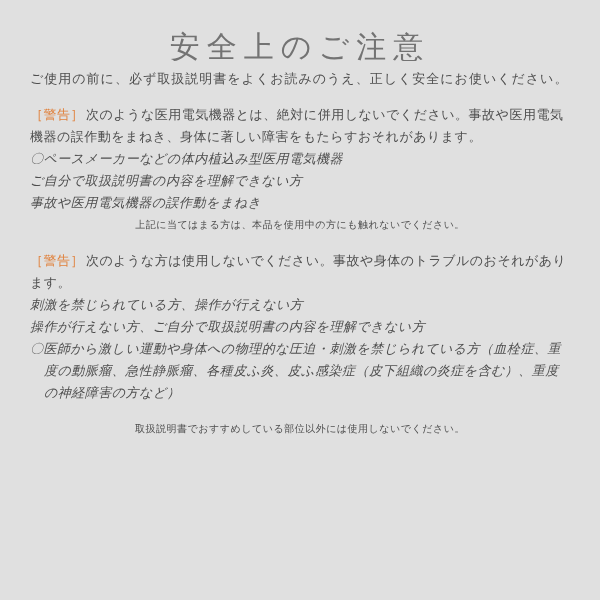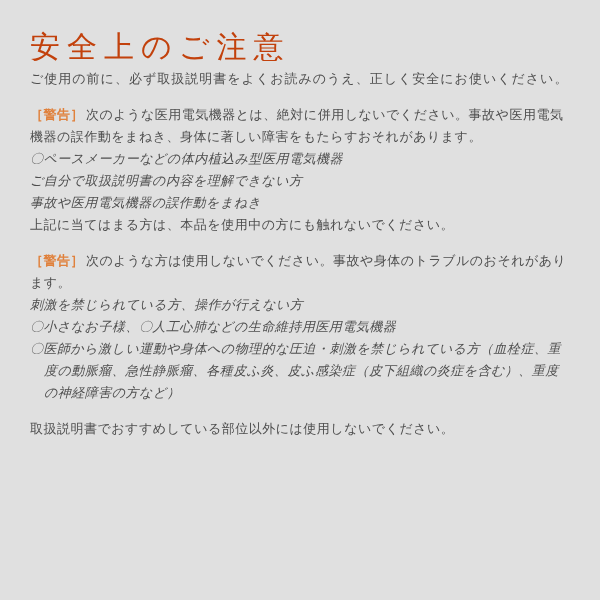--- a/index.html
+++ b/index.html
@@ -11,56 +11,57 @@
     font-family: "Liberation Sans", "DejaVu Sans", sans-serif;
     color: #4e4e4e;
     overflow: hidden;
   }
   .page {
     width: 600px;
     height: 600px;
     padding: 26px 30px 0 30px;
   }
   .title {
-    text-align: left;
+    text-align: center;
     font-size: 30px;
     font-weight: normal;
     letter-spacing: 7px;
-    color: #c2410c;
+    color: #737373;
     line-height: 42px;
   }
   .intro {
     font-size: 13px;
     letter-spacing: 1px;
     line-height: 22px;
   }
   .section { margin-top: 14px; }
   .desc {
     font-size: 13px;
     letter-spacing: 0.5px;
     line-height: 22px;
   }
   .warn-label {
     color: #e0813c;
-    font-weight: 700;
+    font-weight: 400;
     margin-right: 2px;
   }
   .items { list-style: none; }
   .item {
     font-size: 13px;
     letter-spacing: 0.5px;
     line-height: 22px;
     padding-left: 14px;
     text-indent: -14px;
     font-style: italic;
   }
   .note {
-    font-size: 13px;
+    font-size: 10px;
     letter-spacing: 0.5px;
     line-height: 22px;
+    text-align: center;
   }
 </style>
 </head>
 <body>
 
 <div class="page">
 
   <h1 class="title">安全上のご注意</h1>
 
   <p class="intro">ご使用の前に、必ず取扱説明書をよくお読みのうえ、正しく安全にお使いください。</p>
@@ -72,21 +73,21 @@
       <li class="item">ご自分で取扱説明書の内容を理解できない方</li>
       <li class="item">事故や医用電気機器の誤作動をまねき</li>
     </ul>
     <p class="note">上記に当てはまる方は、本品を使用中の方にも触れないでください。</p>
   </section>
 
   <section class="section">
     <p class="desc"><span class="warn-label">［警告］</span><span>次のような方は使用しないでください。事故や身体のトラブルのおそれがあります。</span></p>
     <ul class="items">
       <li class="item">刺激を禁じられている方、操作が行えない方</li>
-      <li class="item">〇小さなお子様、〇人工心肺などの生命維持用医用電気機器</li>
+      <li class="item">操作が行えない方、ご自分で取扱説明書の内容を理解できない方</li>
       <li class="item">〇医師から激しい運動や身体への物理的な圧迫・刺激を禁じられている方（血栓症、重度の動脈瘤、急性静脈瘤、各種皮ふ炎、皮ふ感染症（皮下組織の炎症を含む）、重度の神経障害の方など）</li>
     </ul>
   </section>
 
   <section class="section">
     <p class="note">取扱説明書でおすすめしている部位以外には使用しないでください。</p>
   </section>
 
 </div>
 

